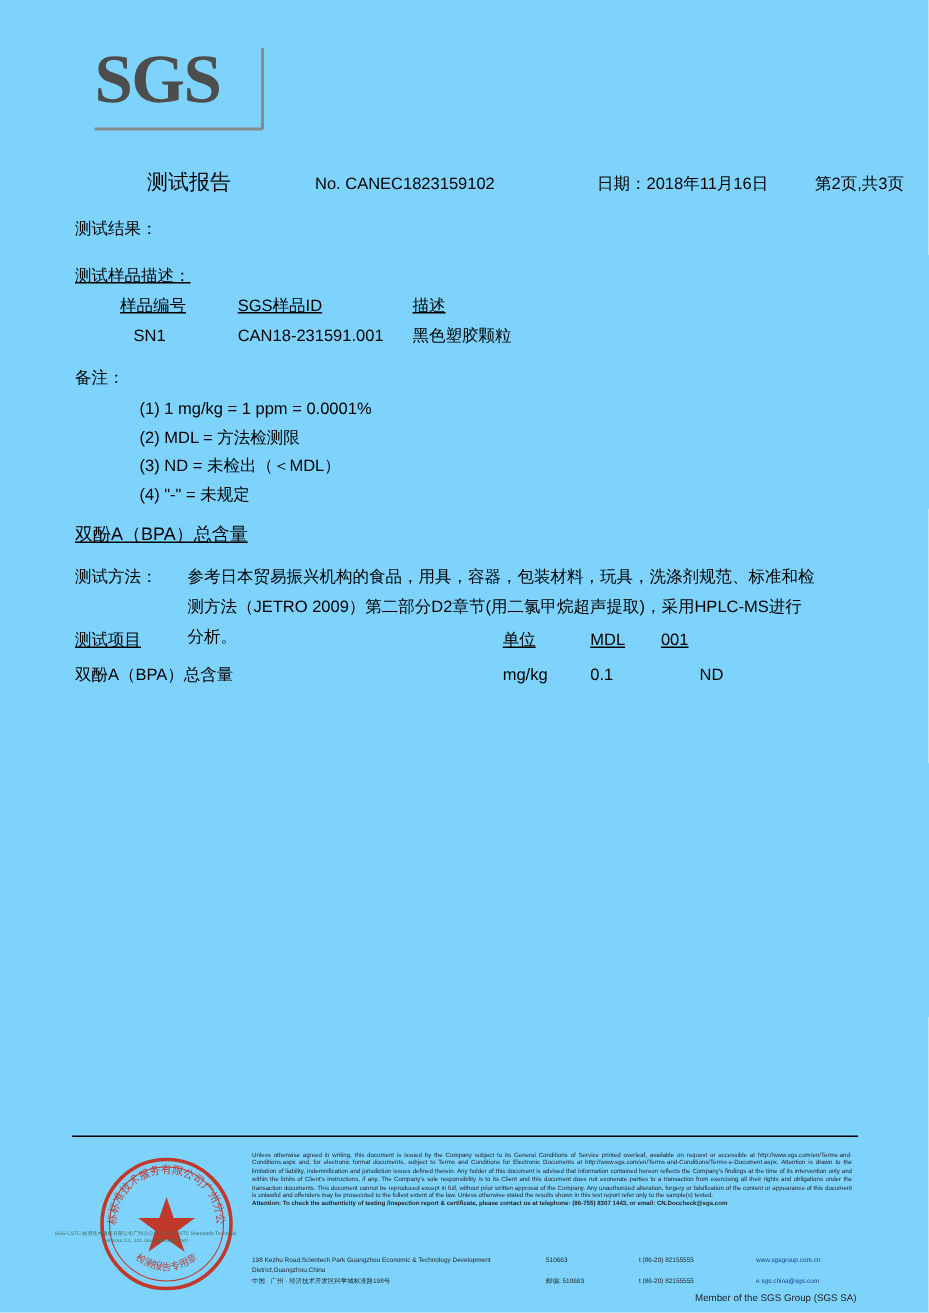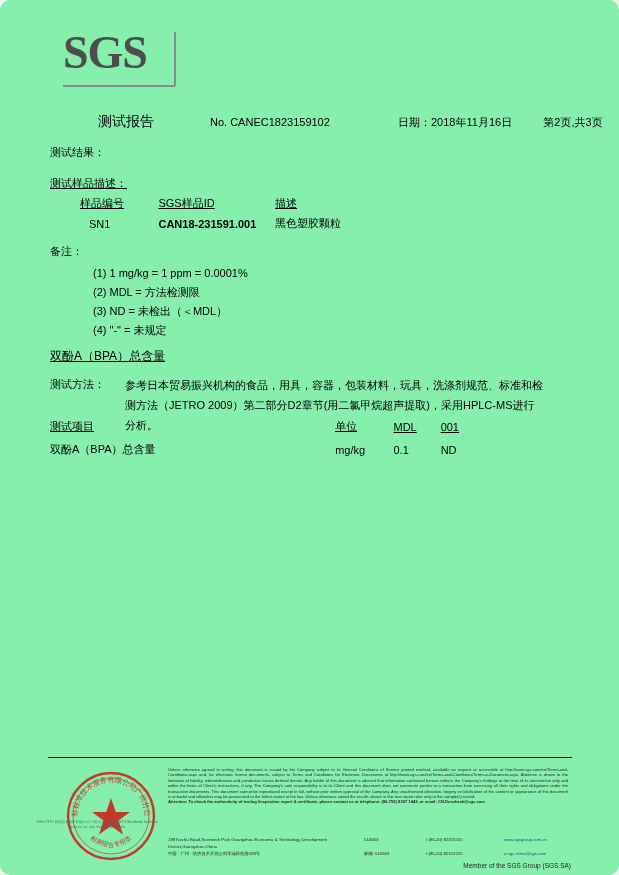--- a/index.html
+++ b/index.html
@@ -7,23 +7,22 @@
     padding: 0;
     background: #f2f2f2;
   }
   body {
     font-family: "Liberation Sans", sans-serif;
   }
   .page {
     position: relative;
     width: 619px;
     height: 875px;
-    background: #86efac;
+    background: #7dd3fc;
     overflow: hidden;
-    border-radius: 10px;
   }
   
   .logo-block {
     position: absolute;
     left: 63px;
     top: 30px;
     width: 112px;
   }
   .logo-text {
     font-family: "Liberation Serif", serif;
@@ -112,21 +111,21 @@
     text-decoration: underline;
   }
   .sample-table td {
     padding: 0;
     white-space: nowrap;
   }
   .col-a { width: 72px; }
   .col-b { width: 118px; }
   .col-c { width: 140px; }
   .sample-table td.col-a { padding-left: 9px; }
-  .sample-table td.col-b { padding-left: 0px; font-weight: bold; }
+  .sample-table td.col-b { padding-left: 0px; }
 
   .remarks-lbl { left: 50px; top: 244px; }
   .remarks-list {
     position: absolute;
     left: 93px;
     top: 264px;
     font-size: 11px;
     color: #000;
     line-height: 19px;
   }
@@ -168,21 +167,21 @@
     text-decoration: underline;
     white-space: nowrap;
   }
   .res-table td {
     padding: 5px 0 0 0;
     white-space: nowrap;
   }
   .rc-item { width: 254px; }
   .rc-unit { width: 52px; }
   .rc-mdl  { width: 42px; }
-  .rc-val  { width: 60px; }
+  .rc-val  { width: 60px; text-align: center; }
 
   
   .footer-rule {
     position: absolute;
     left: 48px;
     top: 757px;
     width: 524px;
     height: 1px;
     background: #000;
   }

